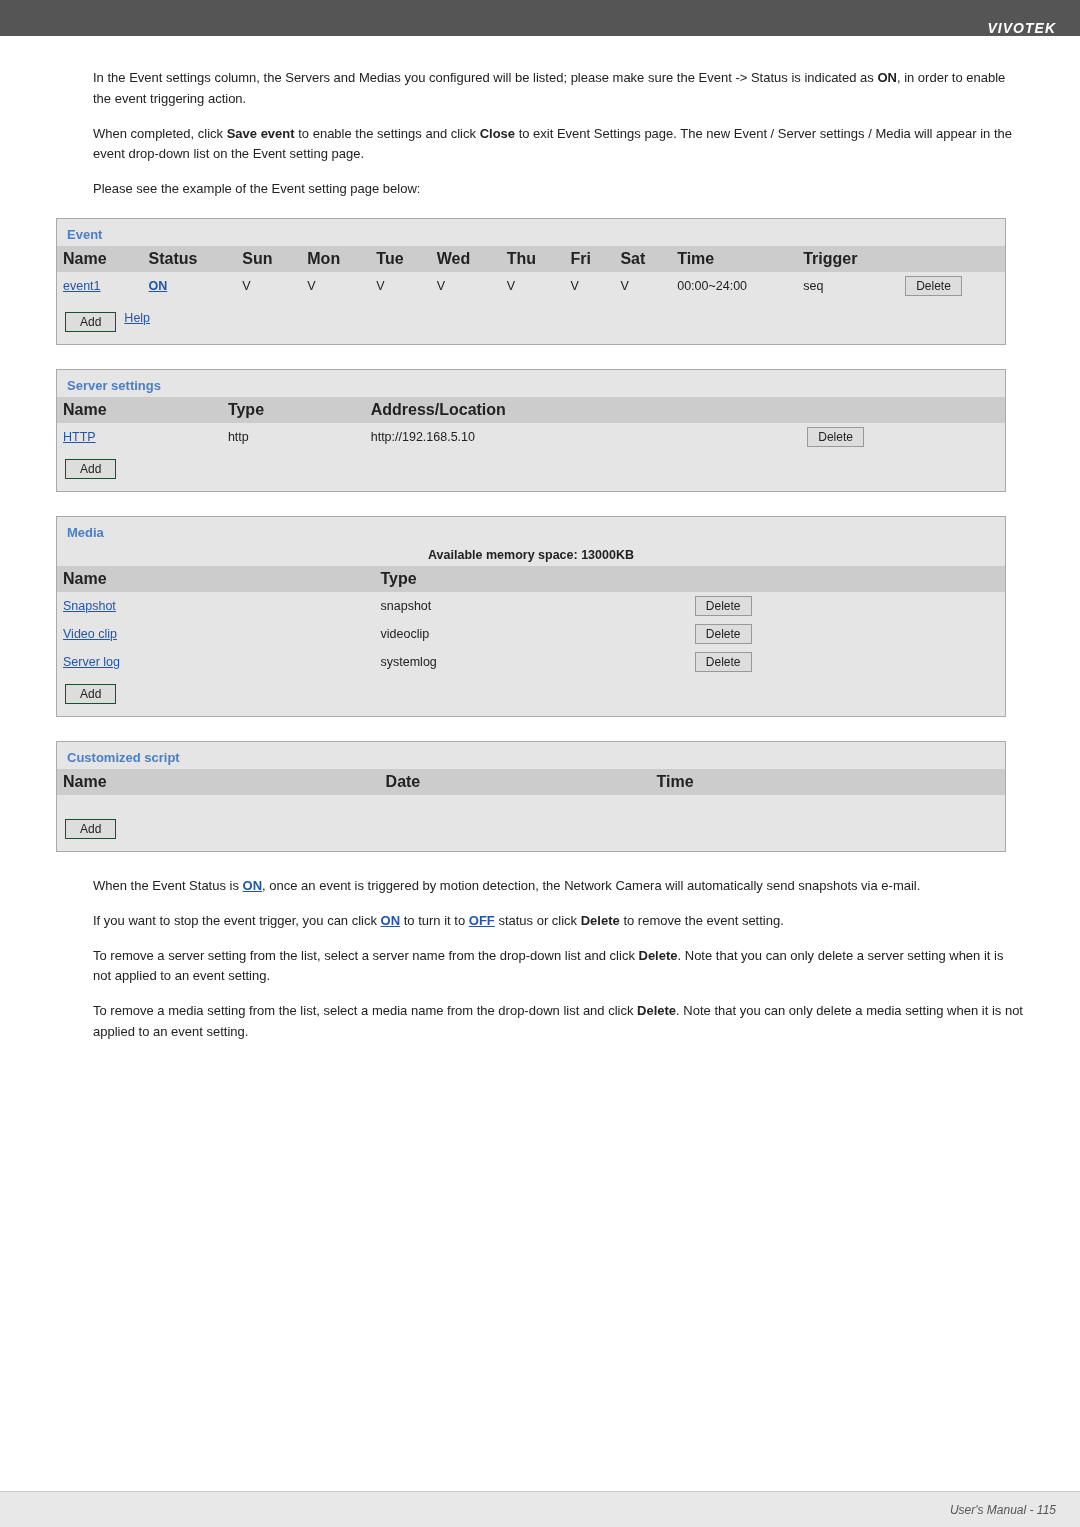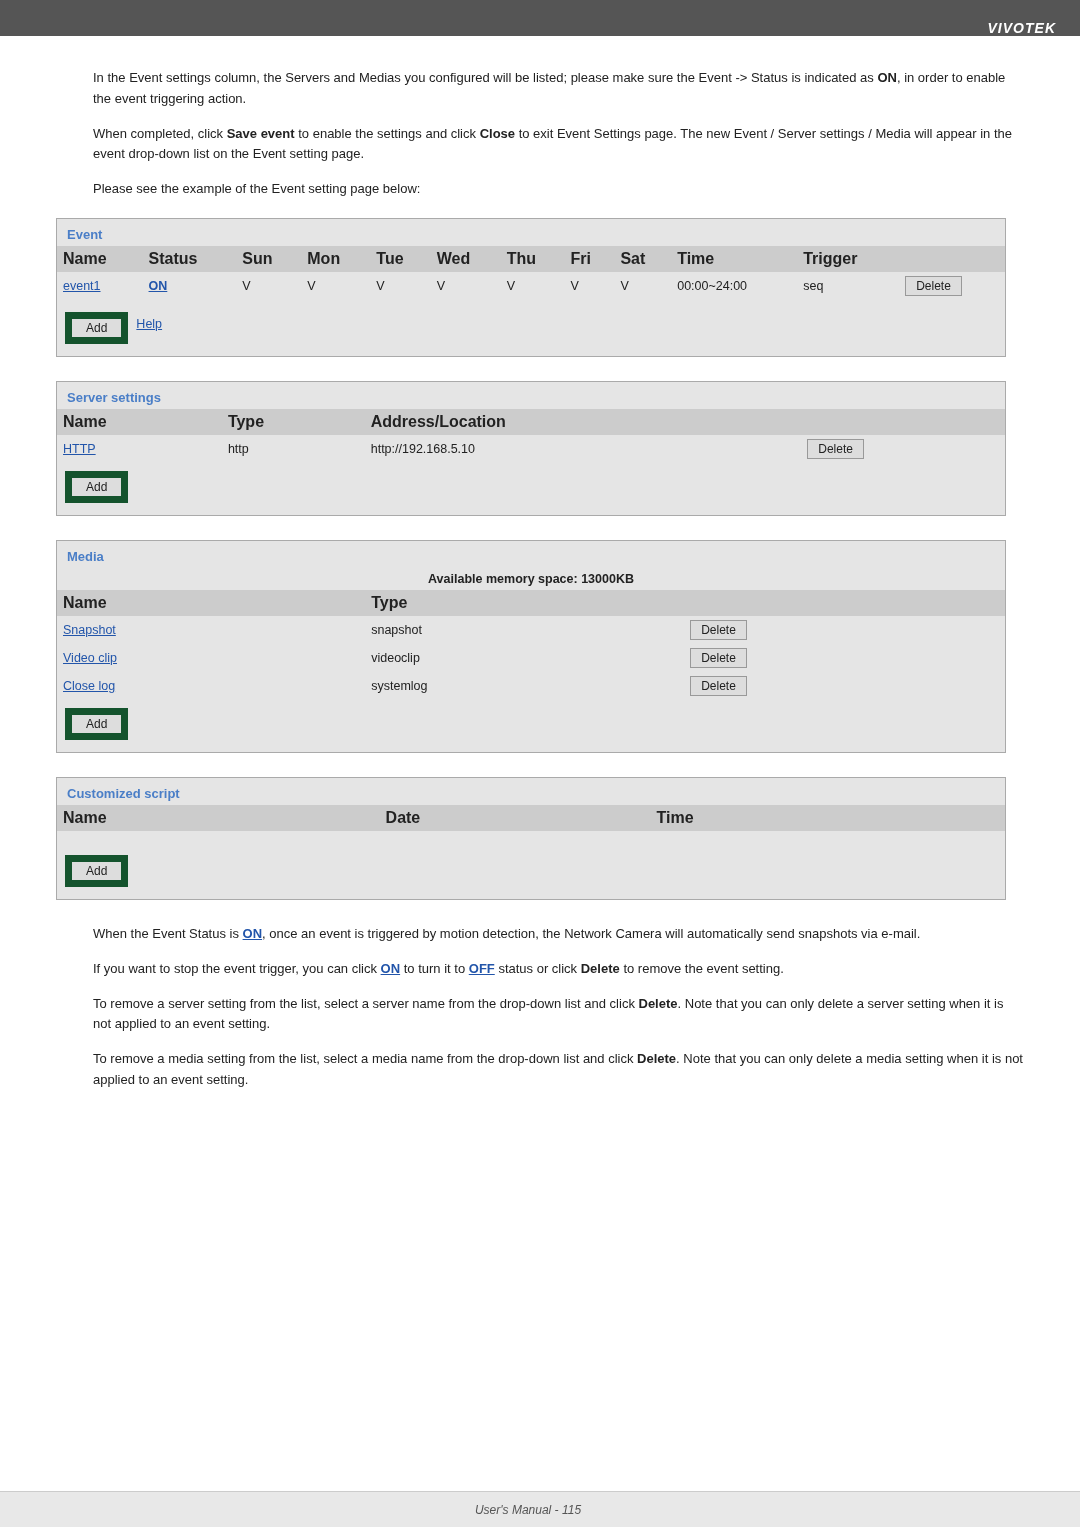--- a/index.html
+++ b/index.html
@@ -72,21 +72,21 @@
       font-weight: bold;
       font-size: 16px;
     }
     td {
       padding: 4px 6px;
       vertical-align: middle;
     }
     .add-btn {
       display: inline-block;
       background: #ddd;
-      border: 7px solid #14532d;
+      border: 1px solid #14532d;
       padding: 2px 14px;
       margin: 8px 0 0 8px;
       font-size: 12px;
       cursor: pointer;
       color: #222;
     }
     .delete-btn {
       display: inline-block;
       background: #ddd;
       border: 1px solid #999;
@@ -109,21 +109,21 @@
     }
     .footer-bar {
       position: absolute;
       bottom: 0;
       left: 0;
       right: 0;
       height: 36px;
       background: #e8e8e8;
       display: flex;
       align-items: center;
-      justify-content: center;
+      justify-content: flex-end;
       padding-right: 24px;
       border-top: 1px solid #ccc;
     }
     .footer-text {
       font-size: 12px;
       color: #555;
       font-style: italic;
     }
     .memory-space {
       font-weight: bold;
@@ -234,21 +234,21 @@
             <td><span class="link">Snapshot</span></td>
             <td colspan="2">snapshot</td>
             <td><button class="delete-btn">Delete</button></td>
           </tr>
           <tr>
             <td><span class="link">Video clip</span></td>
             <td colspan="2">videoclip</td>
             <td><button class="delete-btn">Delete</button></td>
           </tr>
           <tr>
-            <td><span class="link">Close log</span></td>
+            <td><span class="link">Server log</span></td>
             <td colspan="2">systemlog</td>
             <td><button class="delete-btn">Delete</button></td>
           </tr>
         </tbody>
       </table>
       <button class="add-btn">Add</button>
     </div>
 
     <div class="panel">
       <div class="panel-title">Customized script</div>

